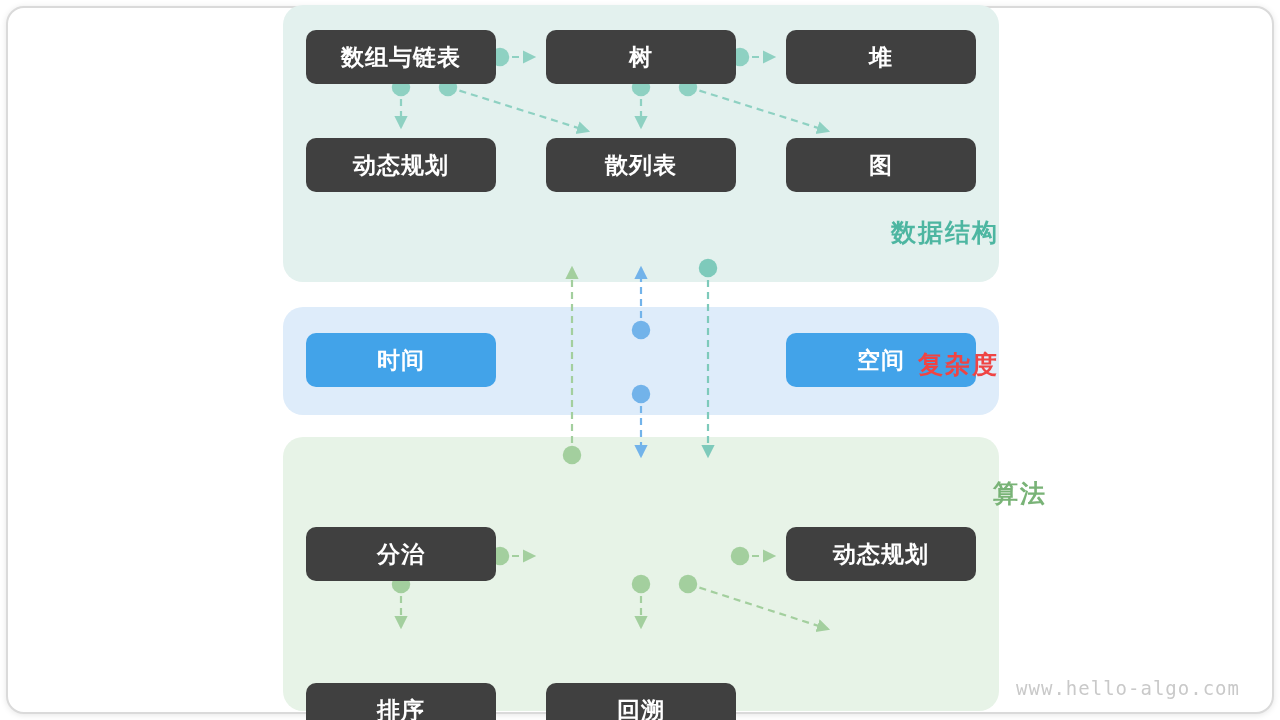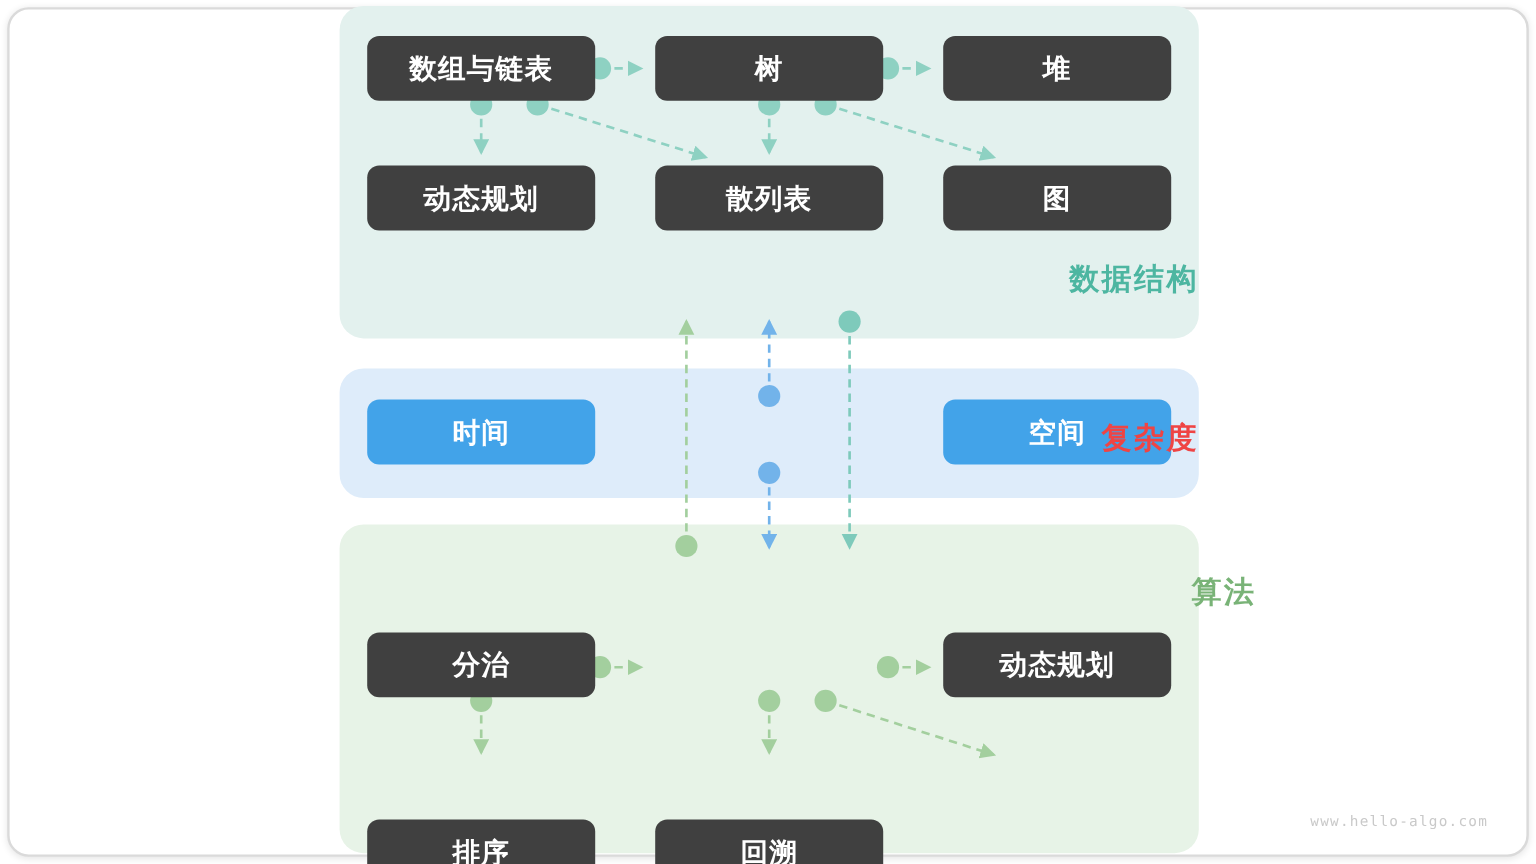--- a/index.html
+++ b/index.html
@@ -38,21 +38,21 @@
   .c1 { left:306px; } .c2 { left:546px; } .c3 { left:786px; }
   .r-ds1 { top:30px; }  .r-ds2 { top:138px; }
   .r-cx  { top:333px; }
   .r-al1 { top:527px; } .r-al2 { top:637px;margin-top:46px; }
 
   .overlay { position:absolute; left:0; top:0; width:1280px; height:720px; pointer-events:none; }
 
   .watermark {
     position:absolute; top:677px; right:40px;
     font-family:"DejaVu Sans Mono","Liberation Mono",monospace;
-    font-size:12px; color:#c9c9c9; letter-spacing:1px;
+    font-size:19px; color:#c9c9c9; letter-spacing:1px;
   }
 </style>
 </head>
 <body>
 
 <div class="canvas">
   <div class="card"></div>
 
   <div class="section sec-ds"></div>
   <div class="section sec-cx"></div>

